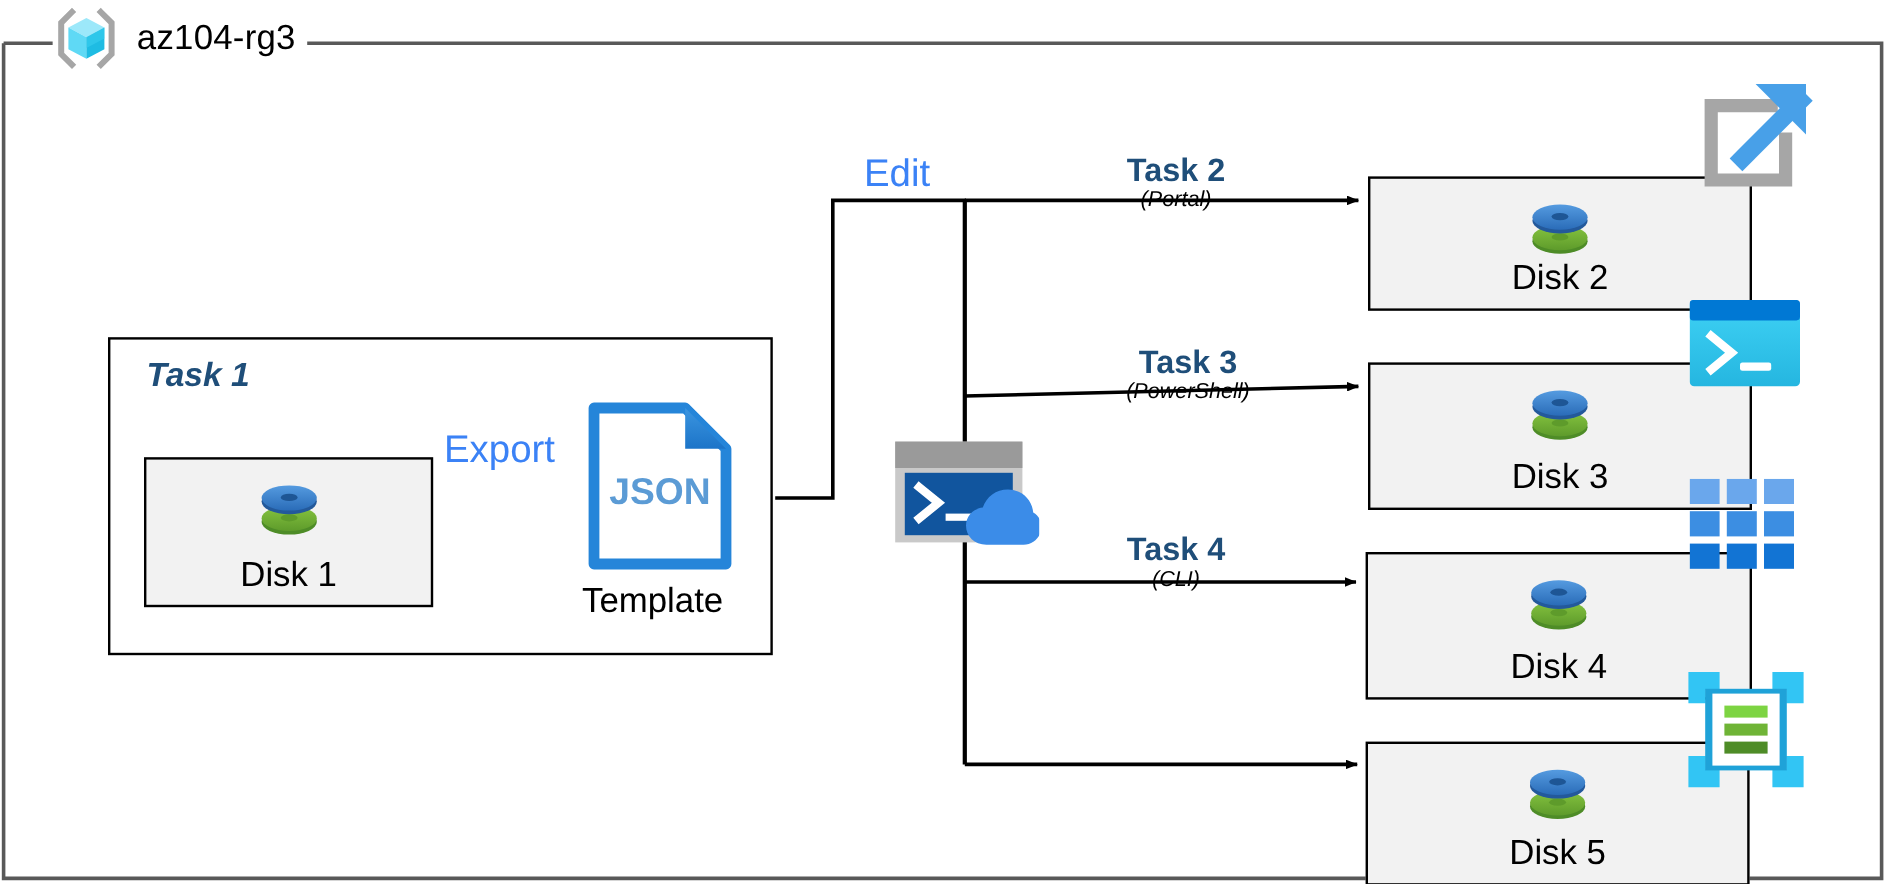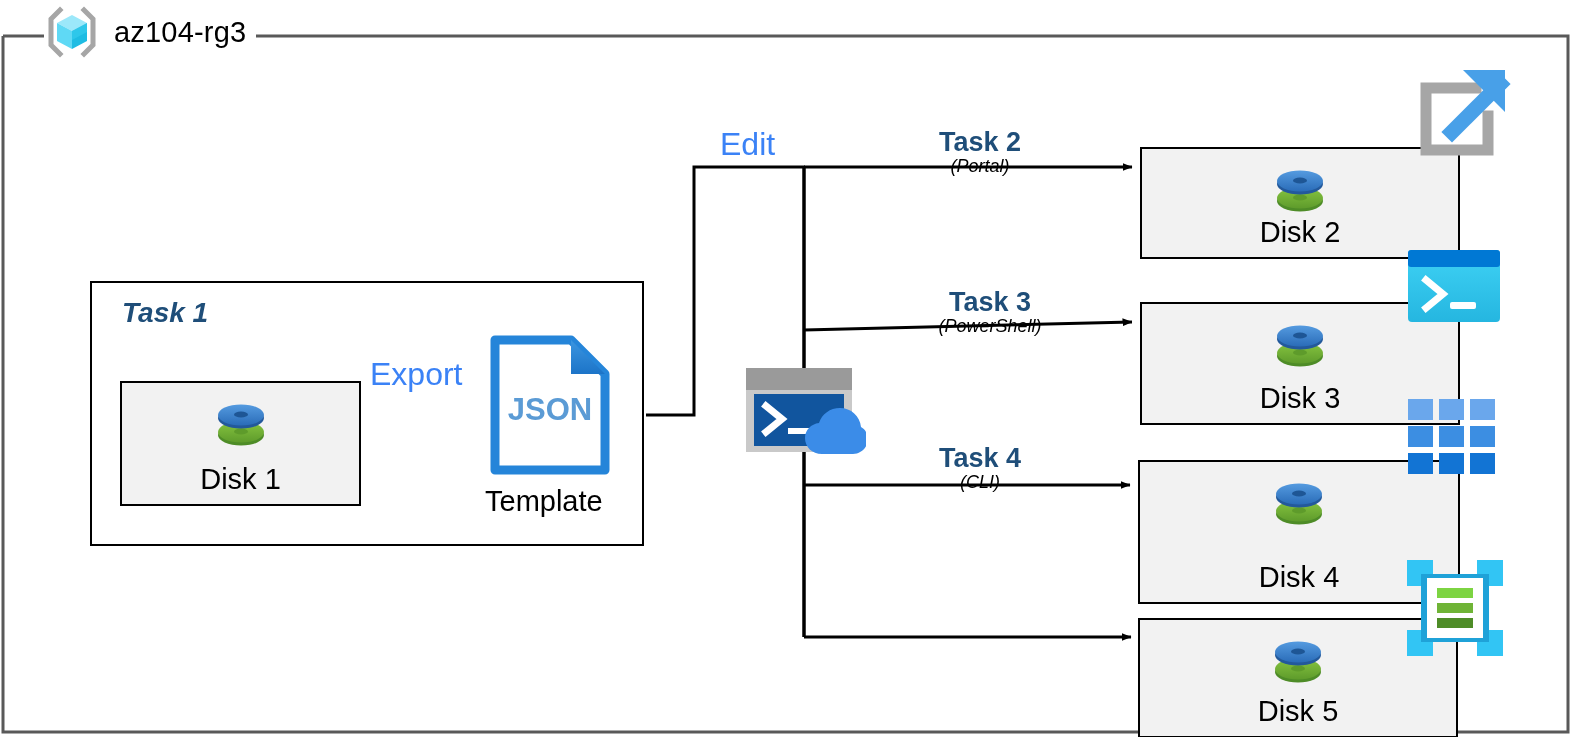--- a/index.html
+++ b/index.html
@@ -293,21 +293,21 @@
     <rect x="0" y="0" width="92" height="72" rx="4" fill="url(#gradPS)"></rect>
     <rect x="0" y="0" width="92" height="17" rx="3" fill="#0078D4"></rect>
     <path d="M18,30 L35,44 L18,58" fill="none" stroke="#ffffff" stroke-width="7" stroke-linecap="square"></path>
     <rect x="42" y="52" width="26" height="7" rx="2" fill="#ffffff"></rect>
   </svg>
 
   <div class="edge-label" style="left:855px; top:444px; width:250px;">
     <span class="lbl-main">Task 4</span>
     <span class="lbl-sub">(CLI)</span>
   </div>
-  <div class="disk-box" style="left:1138px; top:420px; width:322px; height:144px;">
+  <div class="disk-box" style="left:1138px; top:420px; width:322px; height:123px;">
     <svg class="disk-icon" width="58" height="58" viewBox="0 0 58 58">
       <ellipse cx="29" cy="38" rx="23" ry="10.5" fill="#4E8C27"></ellipse>
       <ellipse cx="29" cy="35" rx="23" ry="10.5" fill="url(#gradDiskBot)"></ellipse>
       <ellipse cx="29" cy="34.5" rx="7" ry="3" fill="#5E9B2B"></ellipse>
       <ellipse cx="29" cy="21" rx="23" ry="10.5" fill="#23599B"></ellipse>
       <ellipse cx="29" cy="18" rx="23" ry="10.5" fill="url(#gradDiskTop)"></ellipse>
       <ellipse cx="29" cy="17.5" rx="7" ry="3" fill="#1E5695"></ellipse>
     </svg>
     <span class="disk-caption">Disk 4</span>
   </div>

